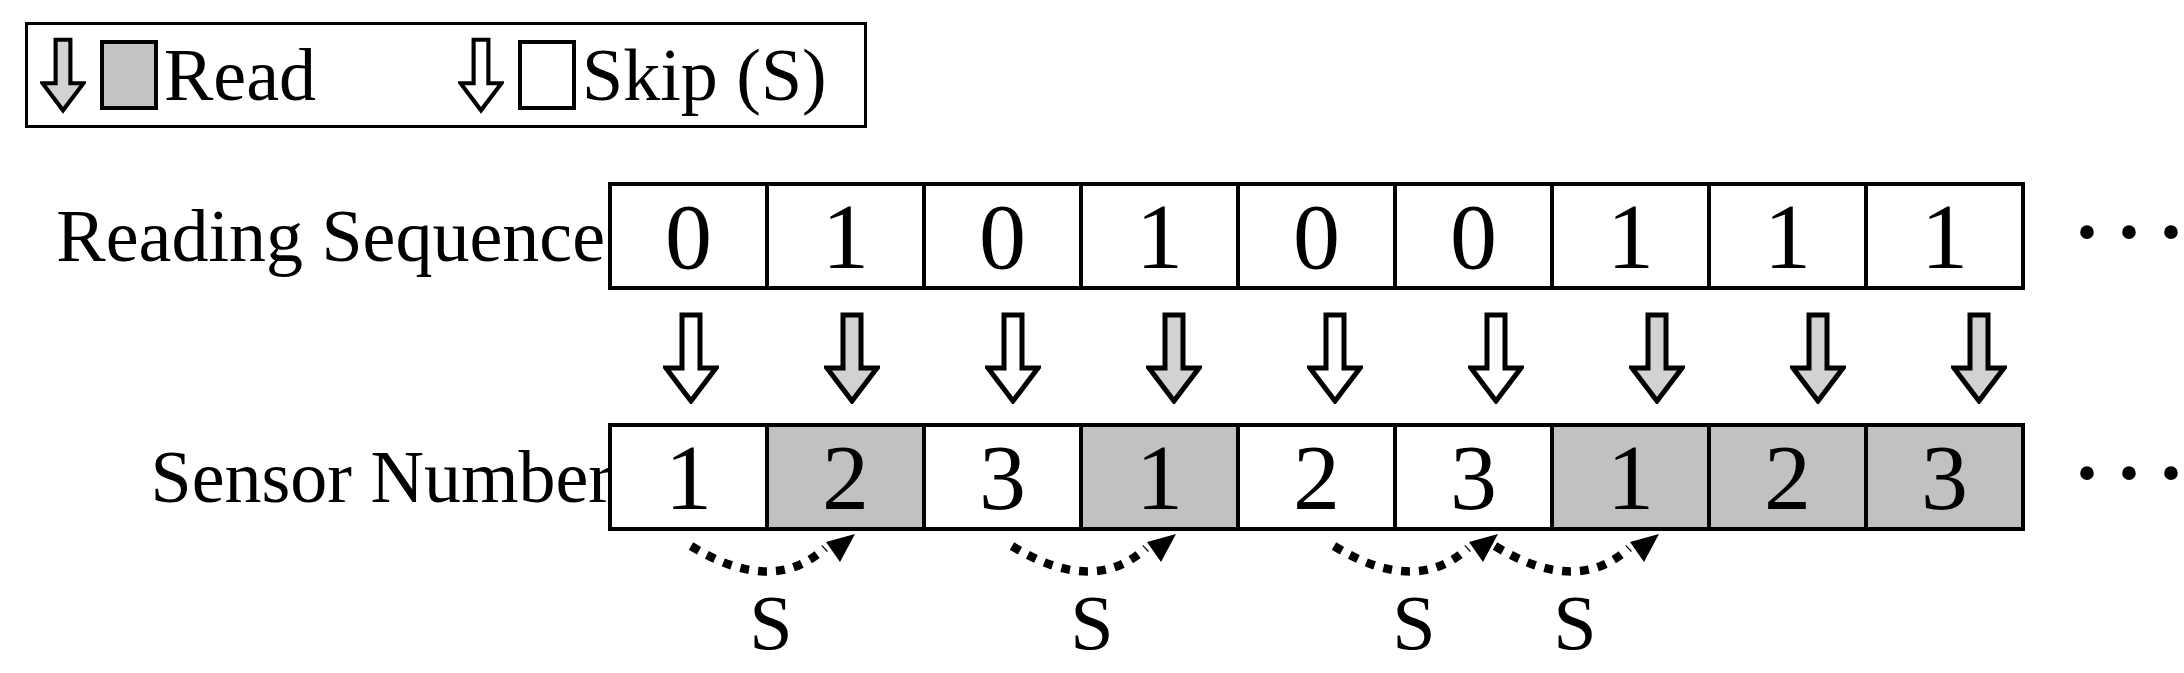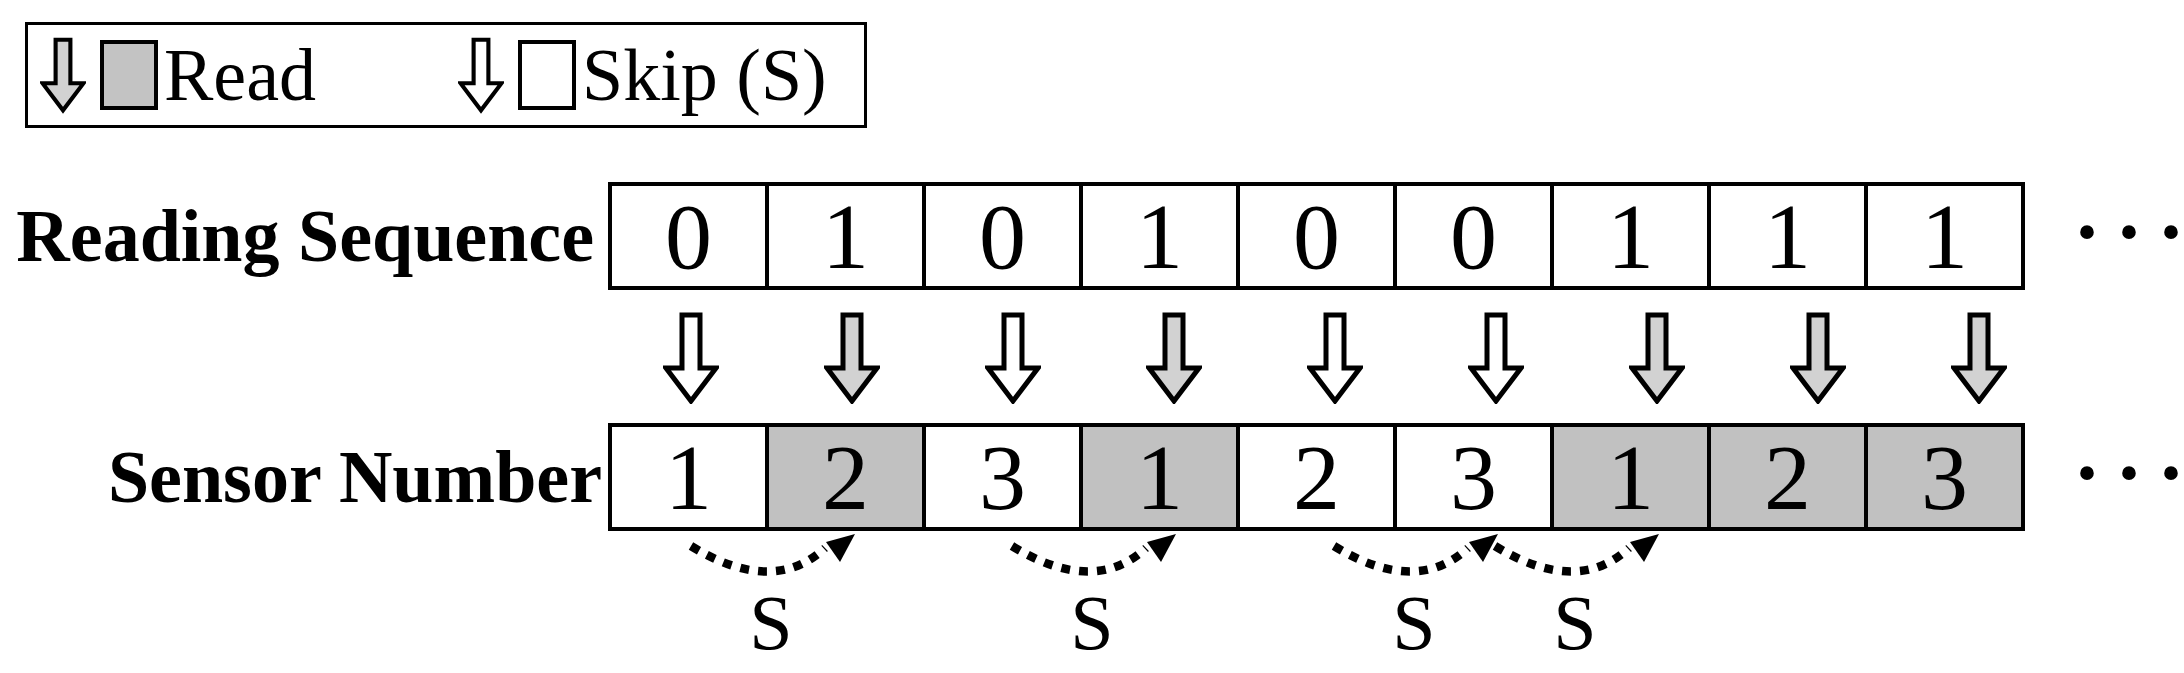--- a/index.html
+++ b/index.html
@@ -29,23 +29,23 @@
     border:4px solid #000;
     box-sizing:border-box;
     margin-right:6px;
   }
   .swatch.read{background:#c3c3c3;}
   .swatch.skip{background:#fff;}
   .legend-label{font-size:74px;line-height:1;}
 
   
   .row-label{
-    position:absolute;left:0;width:594px;height:108px;
+    position:absolute;left:11px;width:594px;height:108px;
     display:flex;align-items:center;justify-content:flex-end;
-    font-size:74px;line-height:1;white-space:nowrap;font-weight:bold;
+    font-size:74px;line-height:1;white-space:nowrap;
   }
   #reading-label{top:182px;}
   #sensor-label{top:423px;margin-left:8px;}
 
   
   .cellrow{
     position:absolute;left:608px;height:108px;
     display:flex;
     border:4px solid #000;
     box-sizing:border-box;

